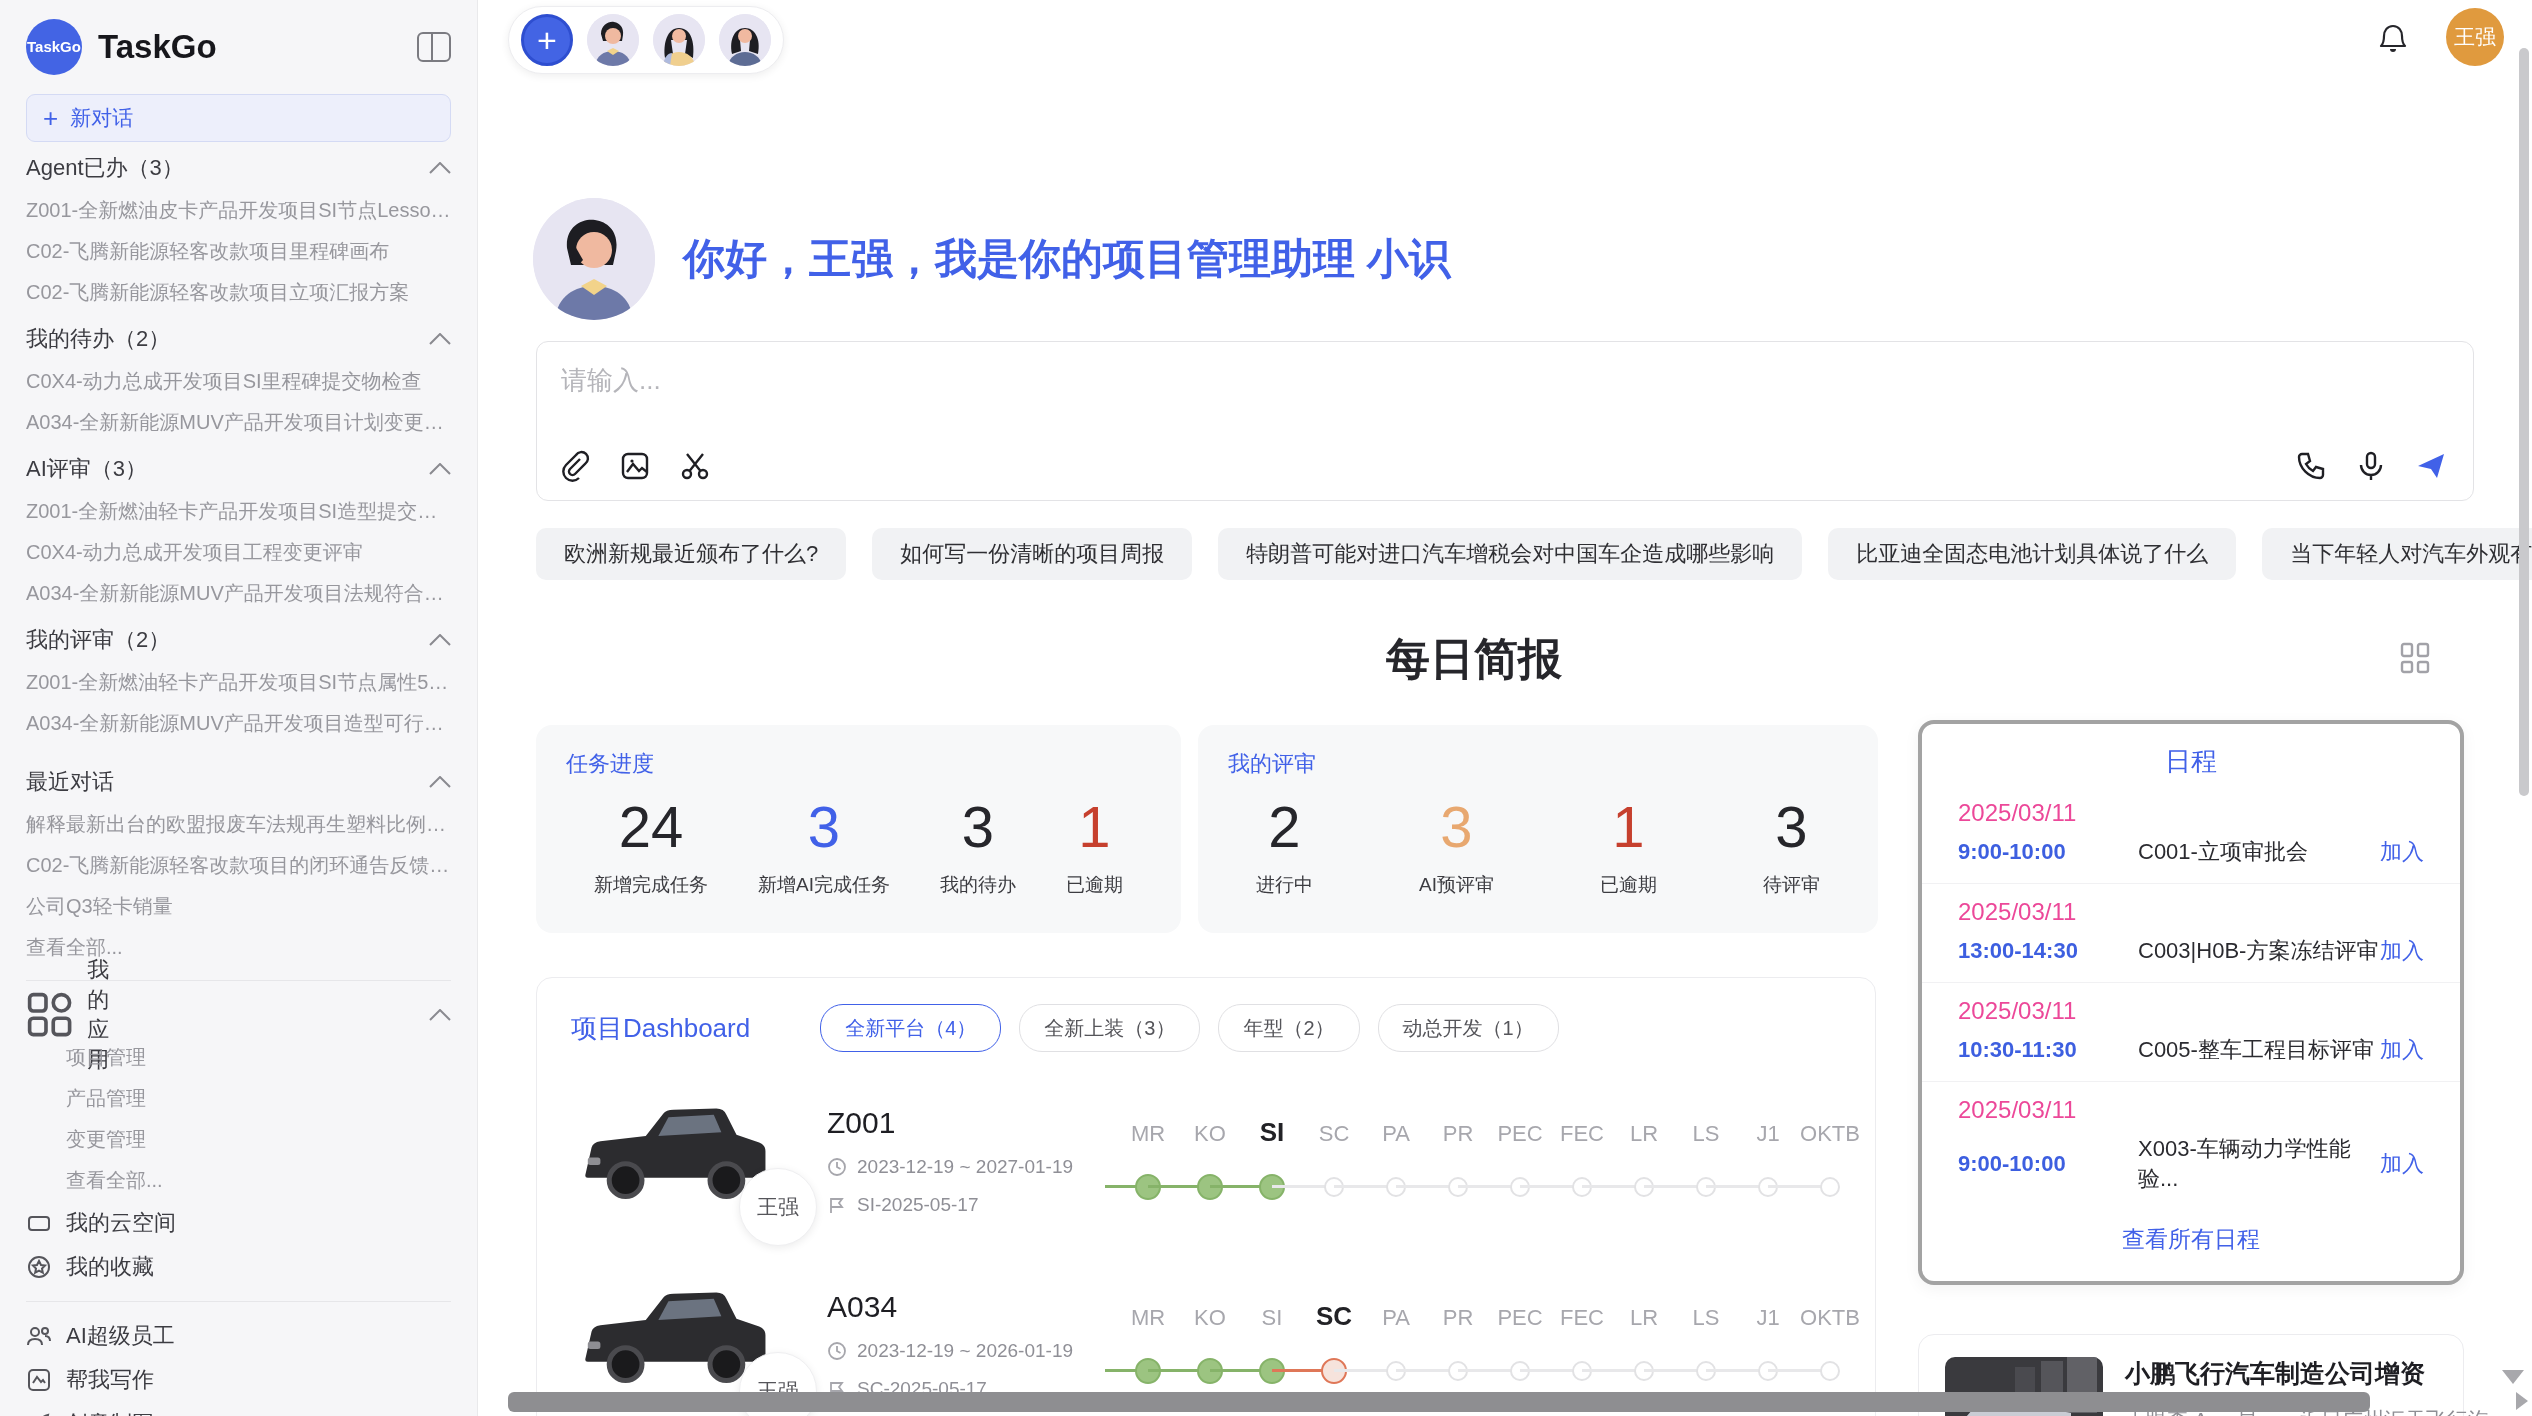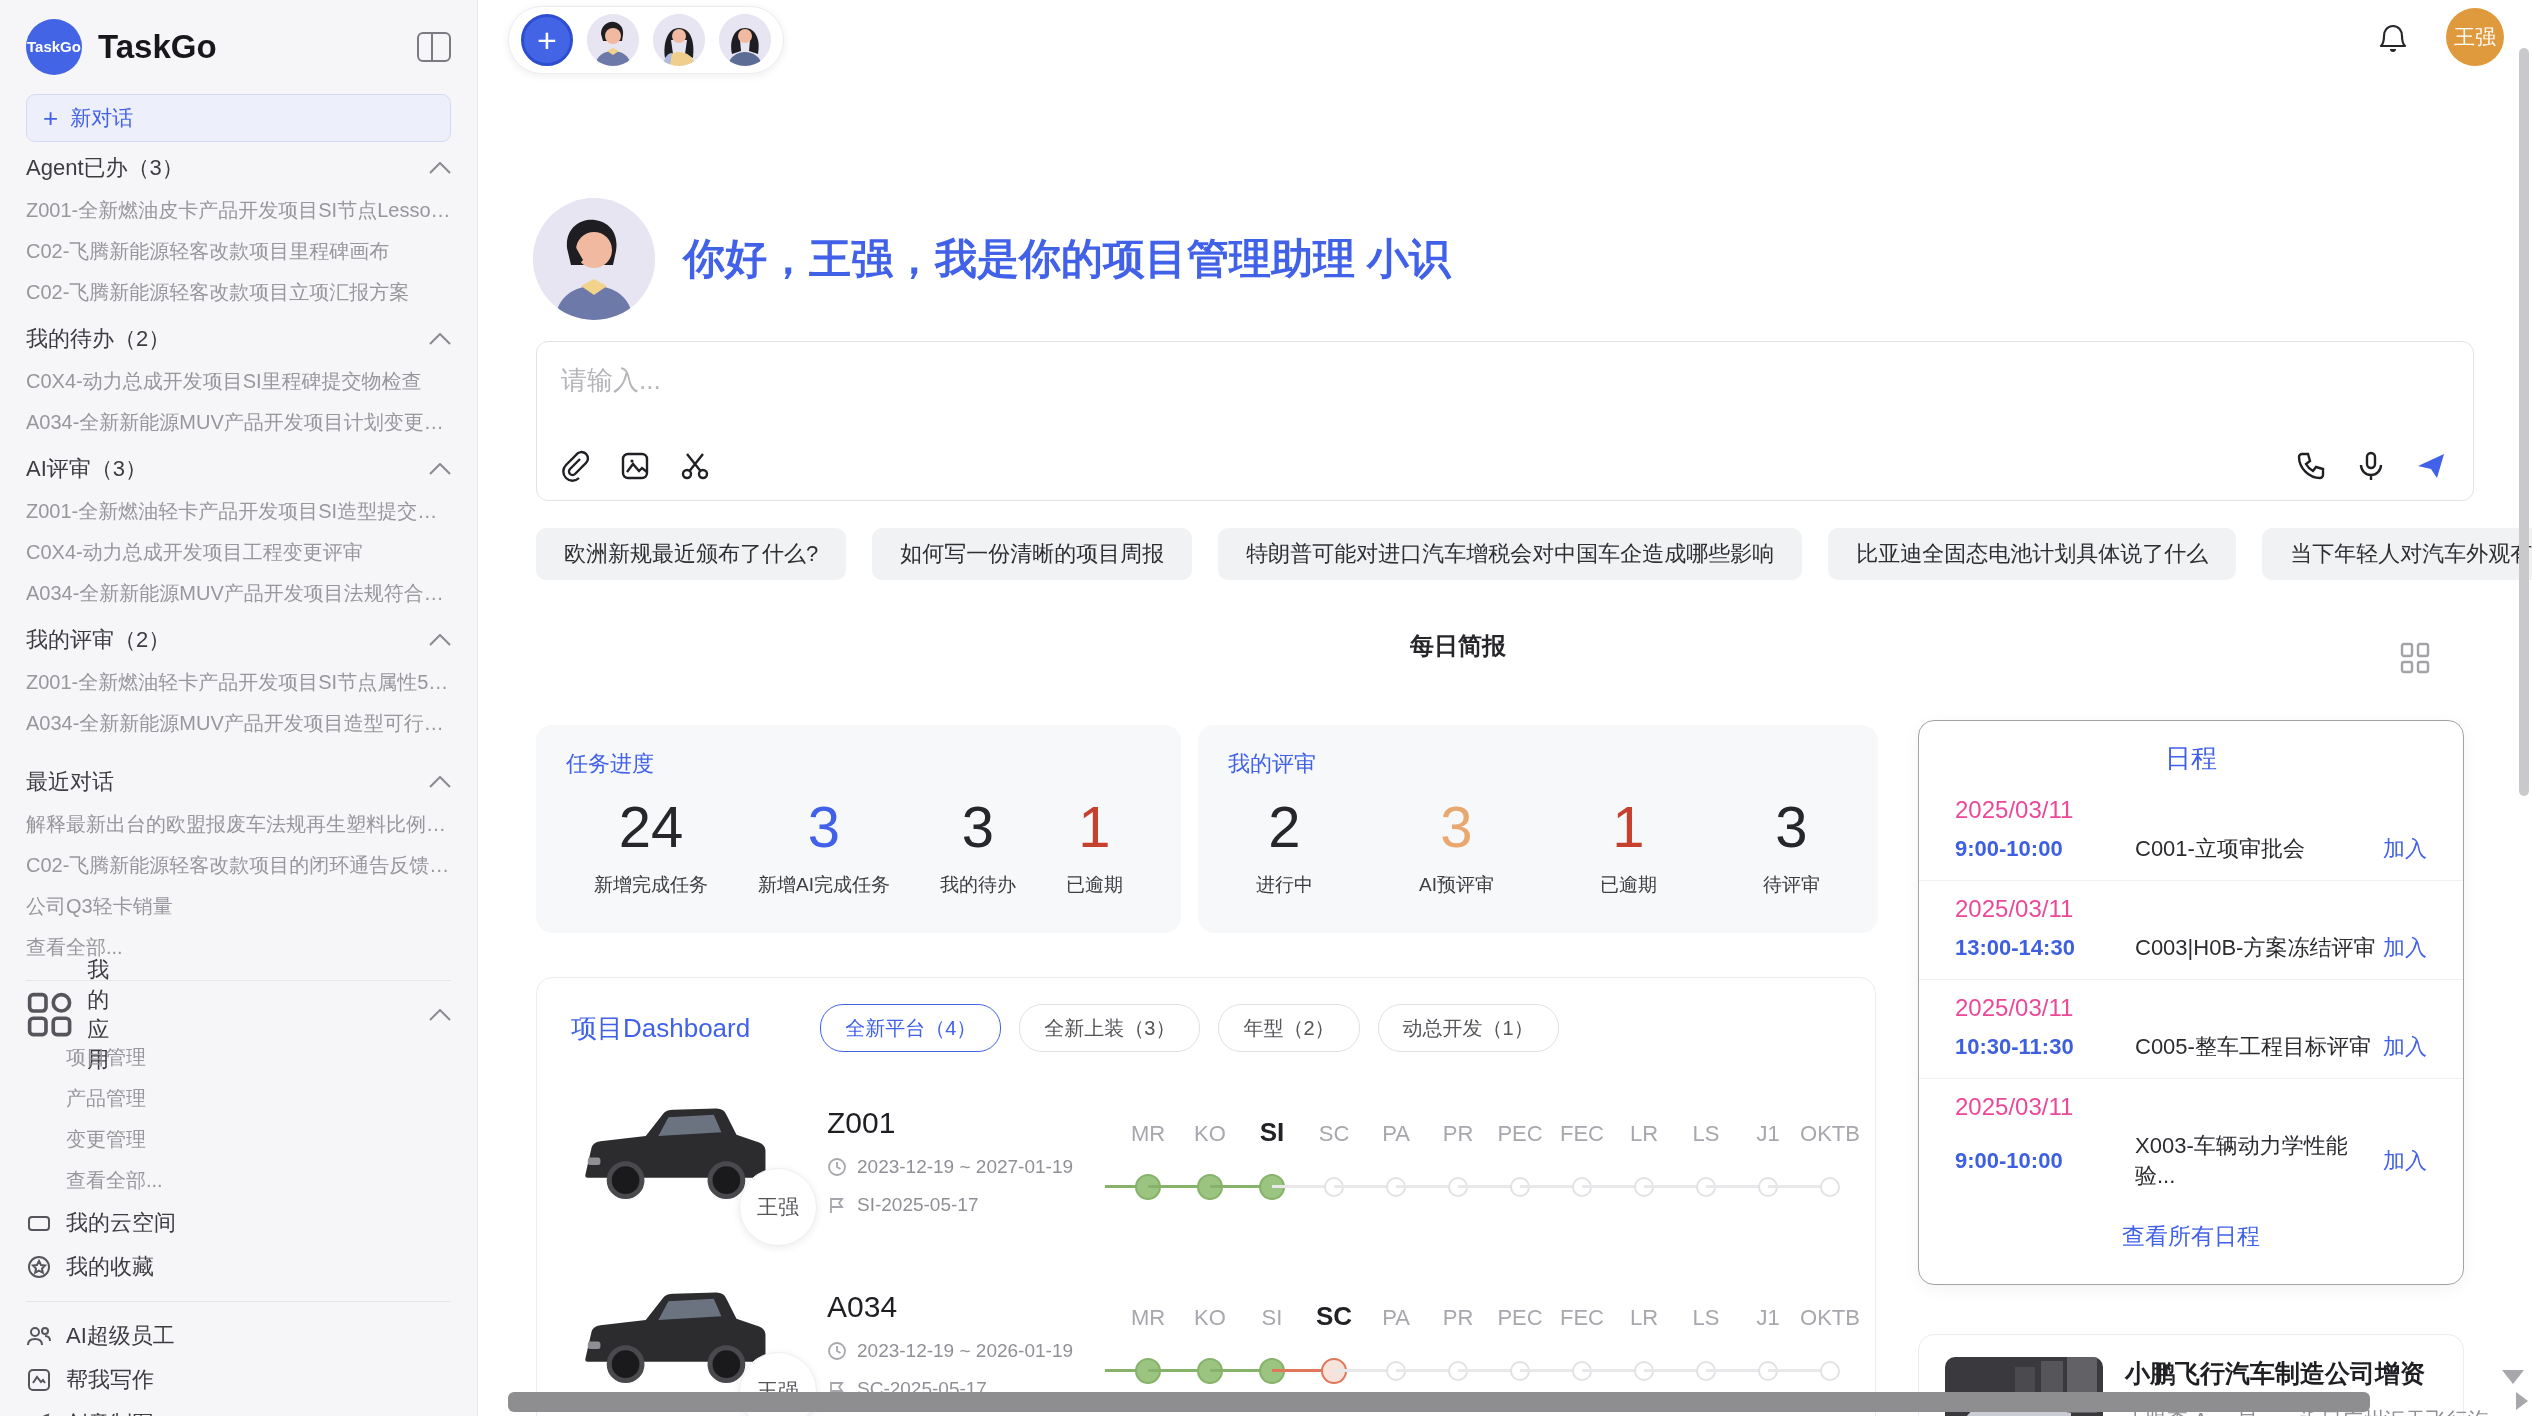--- a/index.html
+++ b/index.html
@@ -45,37 +45,37 @@
   .composer-input{position:absolute;left:22px;top:22px;width:1700px;border:none;outline:none;font-size:26px;
                   color:#2b2b30;font-family:inherit;background:transparent;}
   .composer-input::placeholder{color:#b5b5ba;}
   .composer-left-icons{position:absolute;left:22px;bottom:18px;display:flex;gap:28px;color:#1f1f24;}
   .composer-right-icons{position:absolute;right:26px;bottom:18px;display:flex;gap:28px;align-items:center;color:#1f1f24;}
   .cicon{width:32px;height:32px;cursor:pointer;}
   .send{color:#4161e8;}
   .chips{position:absolute;left:58px;top:528px;width:1938px;display:flex;gap:26px;}
   .chip{background:#f1f2f4;border-radius:10px;height:52px;display:flex;align-items:center;padding:0 28px;
         font-size:22px;color:#2f2f33;white-space:nowrap;cursor:pointer;}
-  .briefing-title{position:absolute;left:0;top:630px;width:1960px;text-align:center;font-size:24px;
+  .briefing-title{position:absolute;left:16px;top:630px;width:1960px;text-align:center;font-size:44px;
                   font-weight:700;color:#26262b;}
   .briefing-grid-icon{position:absolute;right:100px;top:640px;width:34px;height:34px;color:#a2a2a8;cursor:pointer;}
   
   .stat-card{position:absolute;top:725px;height:208px;background:#f7f8f9;border-radius:16px;box-sizing:border-box;padding:24px 30px;}
   .stat-card.c1{left:58px;width:645px;}
   .stat-card.c2{left:720px;width:680px;}
   .stat-title{font-size:22px;color:#4161e8;}
   .stat-row{display:flex;justify-content:space-between;padding:0 28px;margin-top:14px;}
   .stat{text-align:center;}
   .stat-num{font-size:58px;font-weight:500;color:#26262b;}
   .stat[data-color="blue"] .stat-num{color:#4161e8;}
   .stat[data-color="red"] .stat-num{color:#c6402e;}
   .stat[data-color="orange"] .stat-num{color:#e8a870;}
   .stat-label{font-size:19px;color:#3c3c41;margin-top:12px;}
   
-  .schedule{position:absolute;left:1440px;top:720px;width:546px;height:565px;background:#fff;border:1px solid #a3a3a3;
+  .schedule{position:absolute;left:1440px;top:720px;width:546px;height:565px;background:#fff;border:4px solid #a3a3a3;
             border-radius:16px;box-shadow:0 4px 16px rgba(0,0,0,.05);box-sizing:border-box;padding:20px 0 0 0;}
   .schedule-title{text-align:center;font-size:26px;color:#4161e8;margin-bottom:6px;}
   .ev{padding:14px 36px 16px 36px;border-bottom:1px solid #f1f1f3;}
   .ev:last-of-type{border-bottom:none;}
   .ev-date{font-size:24px;color:#ec4899;margin-bottom:10px;}
   .ev-main{display:flex;align-items:center;}
   .ev-time{width:180px;font-size:22px;font-weight:700;color:#3d5fe0;}
   .ev-name{flex:1;font-size:22px;color:#2b2b30;}
   .ev-join{font-size:22px;color:#4161e8;cursor:pointer;}
   .view-all{text-align:center;font-size:23px;color:#4161e8;margin-top:14px;cursor:pointer;}

